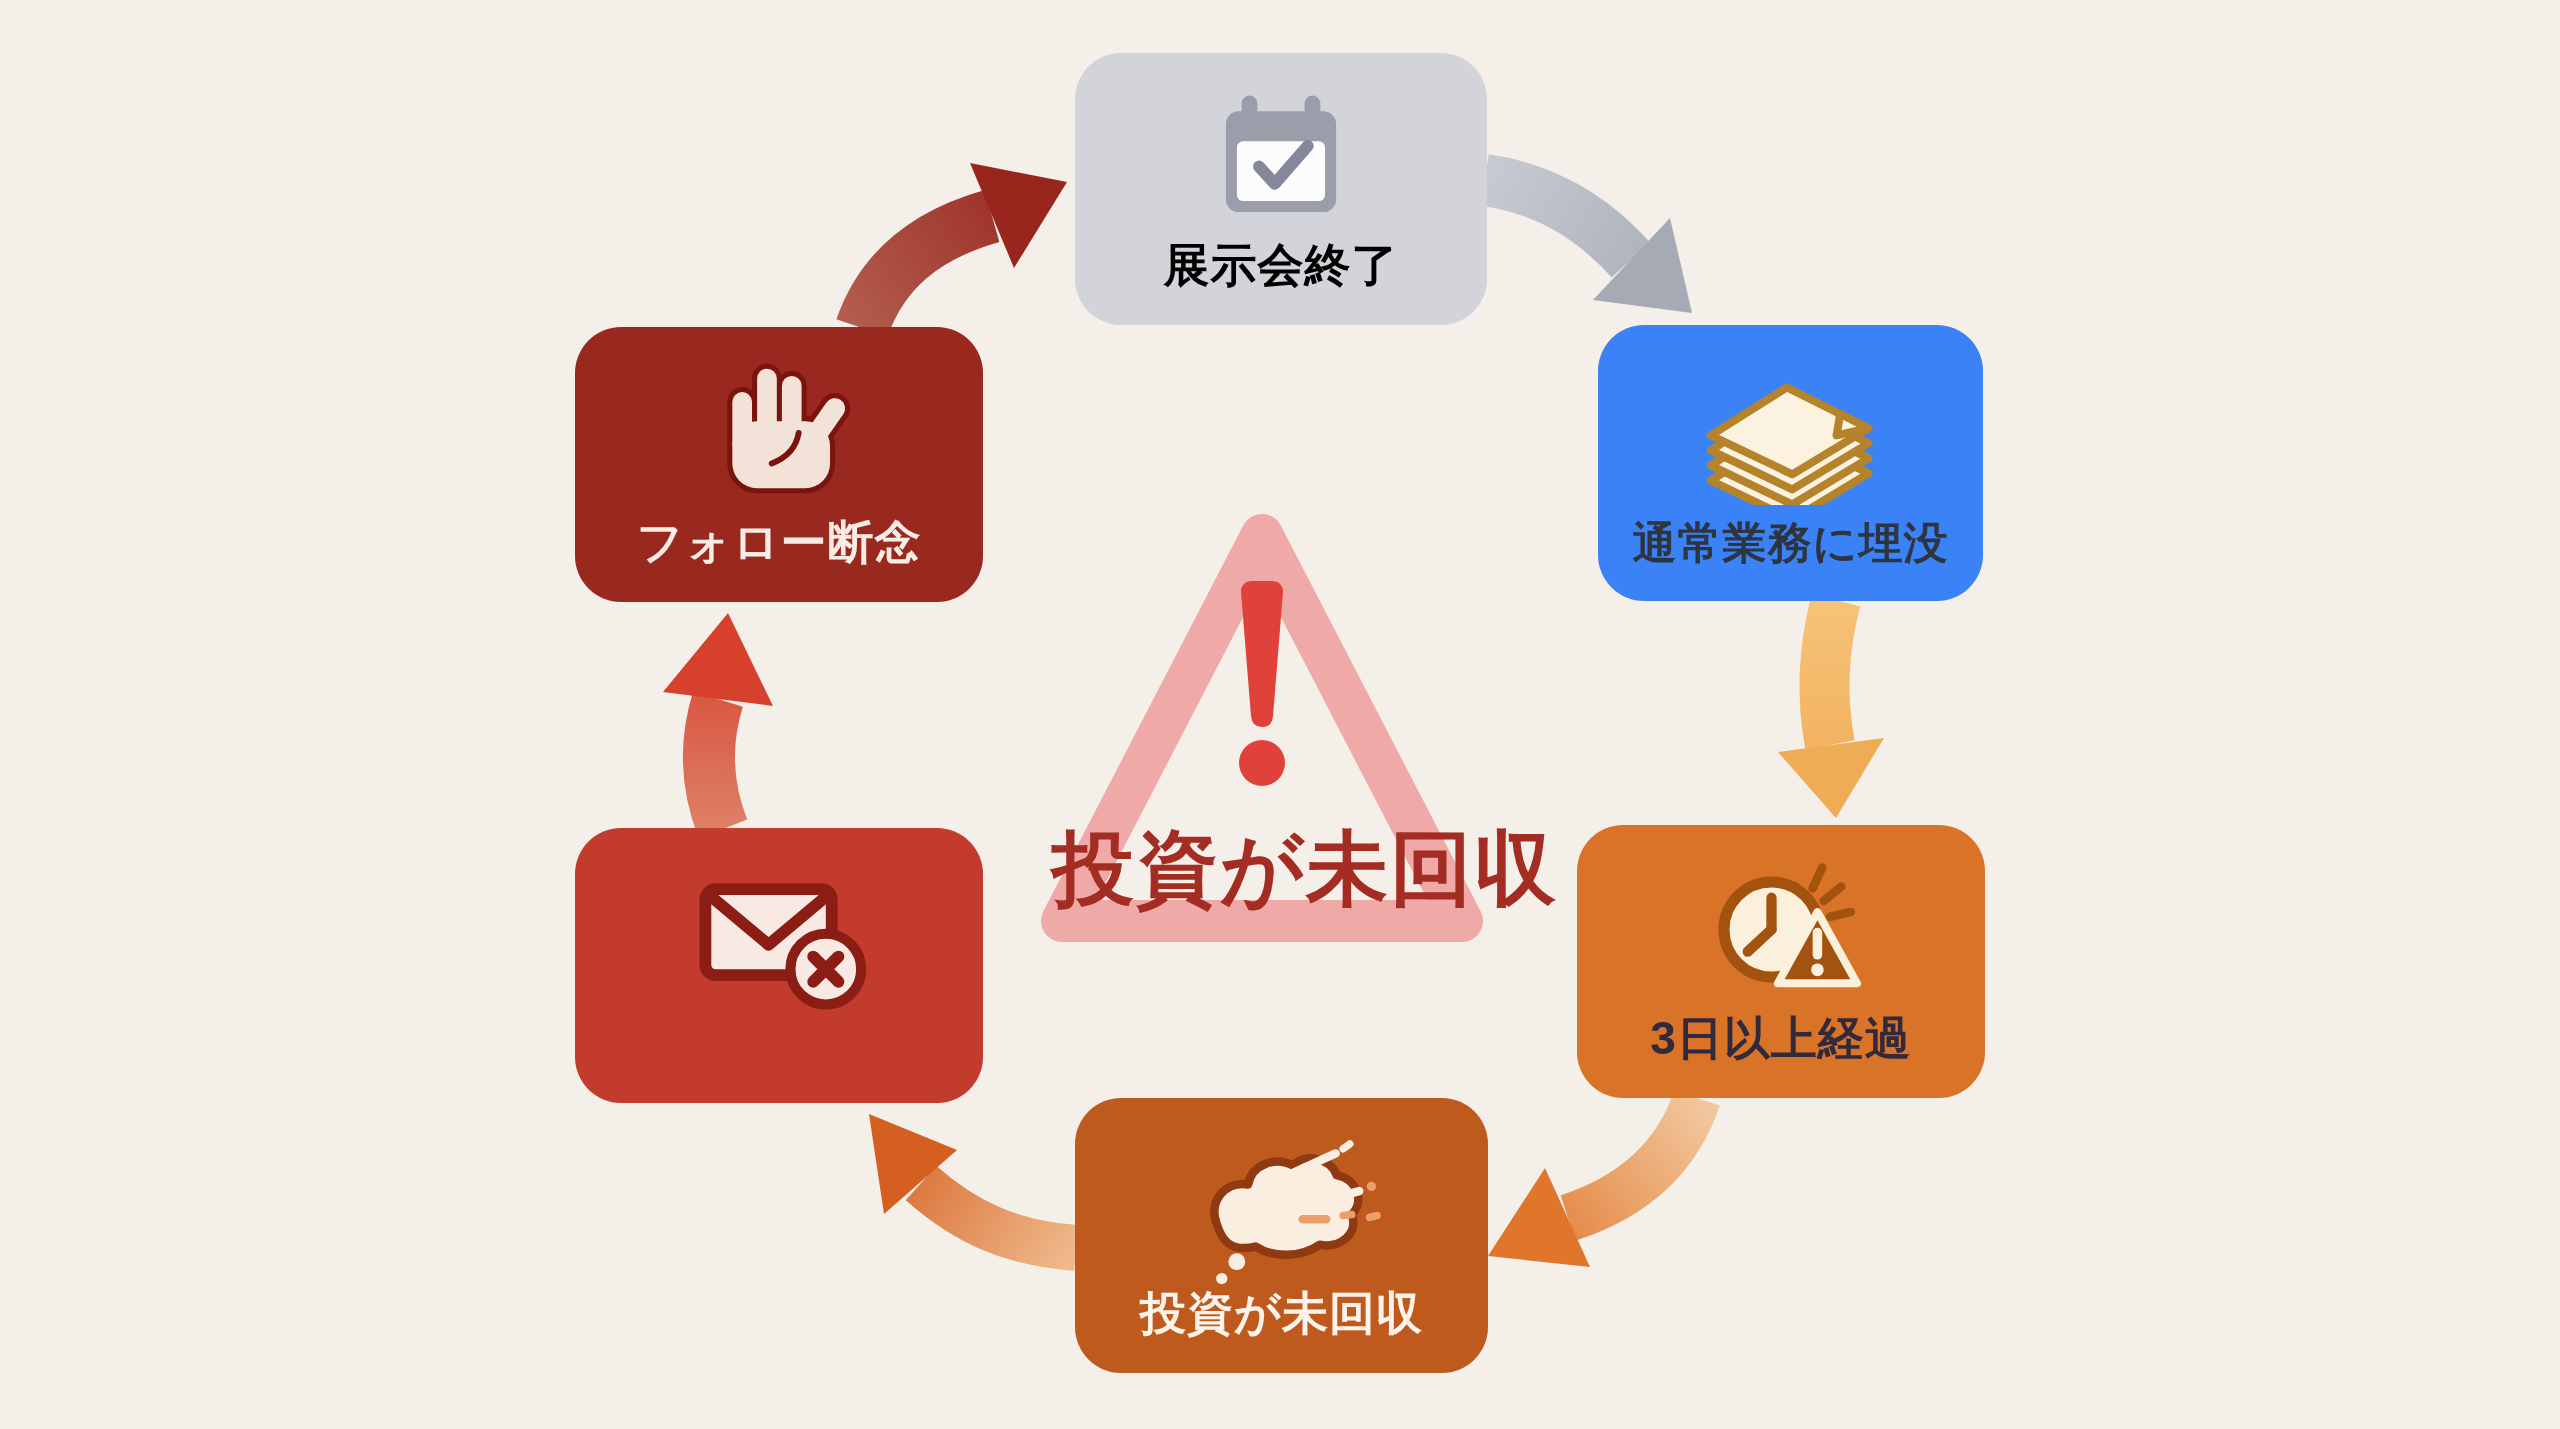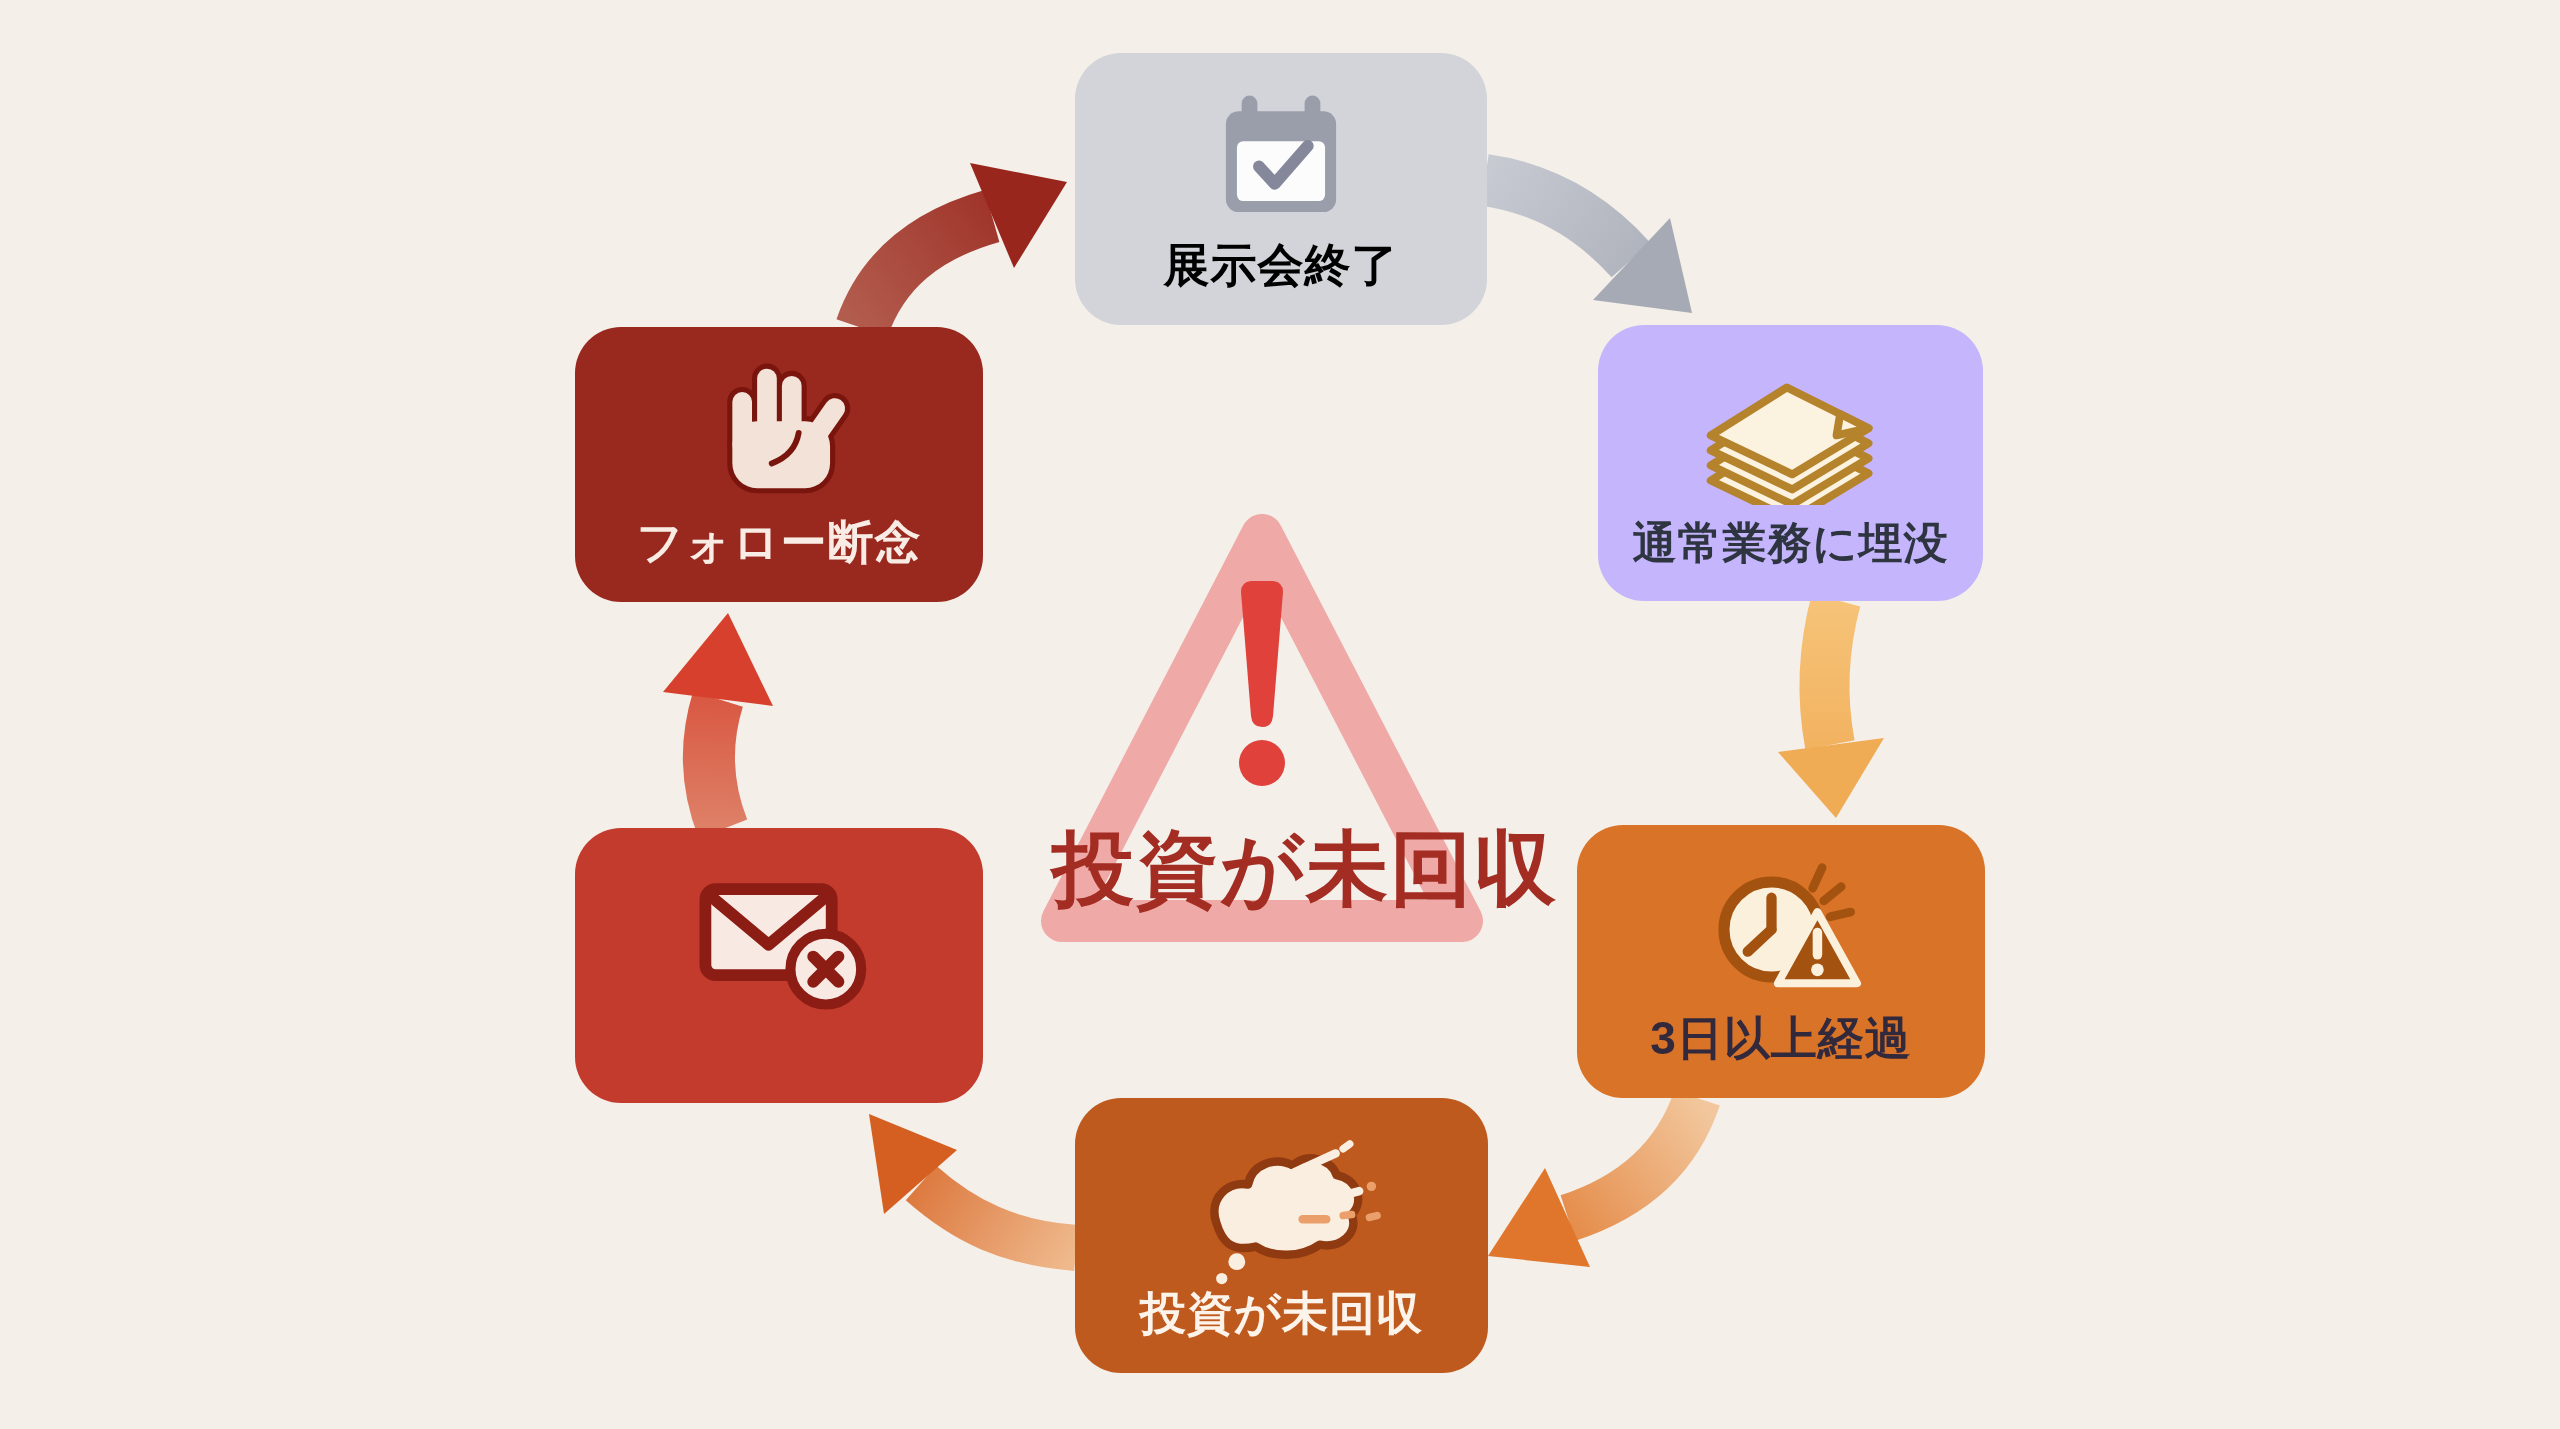--- a/index.html
+++ b/index.html
@@ -11,21 +11,21 @@
   .node{
     position:absolute;display:flex;flex-direction:column;align-items:center;
     justify-content:space-between;border-radius:46px;box-sizing:border-box;
     padding:30px 8px 34px;
   }
   .node .label{
     font-weight:bold;font-size:46px;letter-spacing:1px;white-space:nowrap;line-height:1.1;
   }
   .n-exhibition{left:1075px;top:53px;width:412px;height:272px;background:#d2d4d9;}
   .n-exhibition .label{color:#000000;}
-  .n-buried{left:1598px;top:325px;width:385px;height:276px;background:#c4b5fd;}
+  .n-buried{left:1598px;top:325px;width:385px;height:276px;background:#3b82f6;}
   .n-buried .label{color:#2e3440;font-size:44px;}
   .n-threedays{left:1577px;top:825px;width:408px;height:273px;background:#d97327;}
   .n-threedays .label{color:#33293d;}
   .n-memory{left:1075px;top:1098px;width:413px;height:275px;background:#bf5a1e;}
   .n-memory .label{color:#fcf4ea;}
   .n-noresponse{left:575px;top:828px;width:408px;height:275px;background:#c33b2c;}
   .n-noresponse .label{color:#fdf7f2;font-size:43px;}
   .n-follow{left:575px;top:327px;width:408px;height:275px;background:#99281f;}
   .n-follow .label{color:#f8ece5;}
   .center-label{

